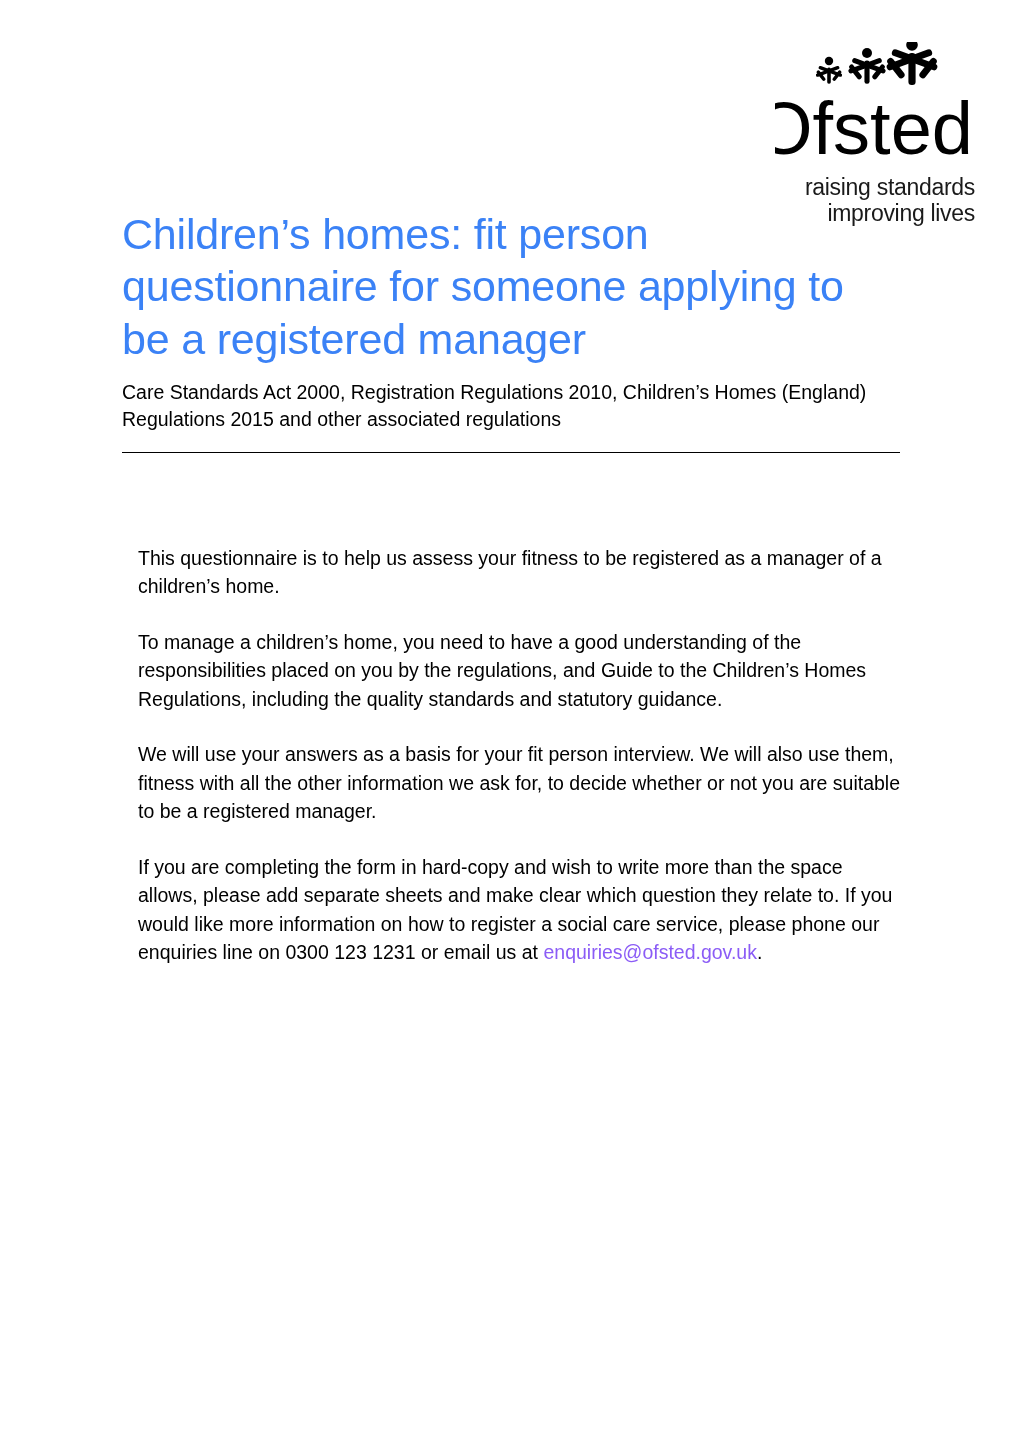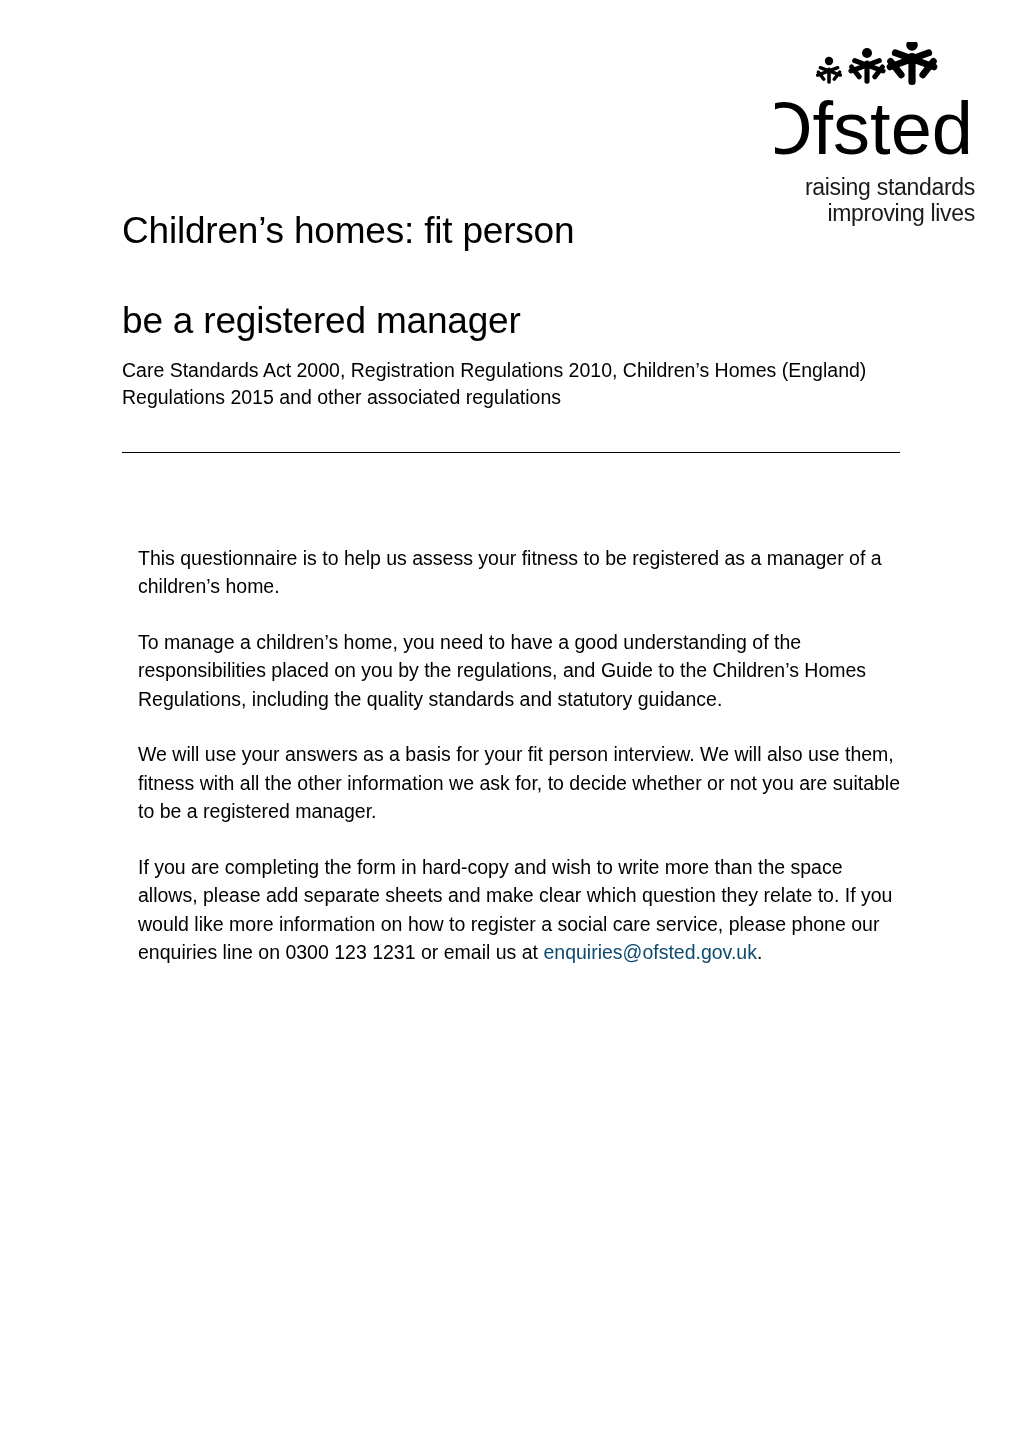--- a/index.html
+++ b/index.html
@@ -55,26 +55,26 @@
 
   
   .title-block {
     position: absolute;
     left: 122px;
     top: 208px;
     width: 778px;
   }
   .doc-title {
     font-family: "Liberation Sans", sans-serif;
-    font-size: 37px;
+    font-size: 43px;
     font-weight: 400;
     line-height: 1.22;
     letter-spacing: -0.2px;
     margin: 0;
-    color: #000000;
+    color: #3b82f6;
   }
   .doc-subtitle {
     font-family: "Liberation Sans", sans-serif;
     font-size: 19.5px;
     font-weight: 400;
     line-height: 1.38;
     margin: 14px 0 0 0;
     color: #000000;
   }
   .rule {
@@ -96,21 +96,21 @@
   }
   .body-copy p {
     font-family: "Liberation Sans", sans-serif;
     font-size: 19.5px;
     line-height: 1.46;
     margin: 0 0 27px 16px;
     color: #000000;
   }
   .body-copy p:last-child { margin-bottom: 0; }
   .email-link {
-    color: #0c4a6e;
+    color: #8b5cf6;
     text-decoration: none;
   }
 
   
   .pe-badge {
     position: absolute;
     left: 616px;
     top: 1331px;
     width: 292px;
     height: 60px;
@@ -208,21 +208,21 @@
     </div>
     <div class="logo-tagline">
       <div>raising standards</div>
       <div>improving lives</div>
     </div>
   </div>
 
   <div class="title-block">
     <h1 class="doc-title">
       <span>Children’s homes: fit person</span><br>
-      <br>
+      <span>questionnaire for someone applying to</span><br>
       <span>be a registered manager</span>
     </h1>
     <p class="doc-subtitle">Care Standards Act 2000, Registration Regulations 2010, Children’s Homes (England) Regulations 2015 and other associated regulations</p>
   </div>
 
   <div class="rule rule-header"></div>
 
   <div class="body-copy">
     <p>This questionnaire is to help us assess your fitness to be registered as a manager of a children’s home.</p>
     <p>To manage a children’s home, you need to have a good understanding of the responsibilities placed on you by the regulations, and Guide to the Children’s Homes Regulations, including the quality standards and statutory guidance.</p>

